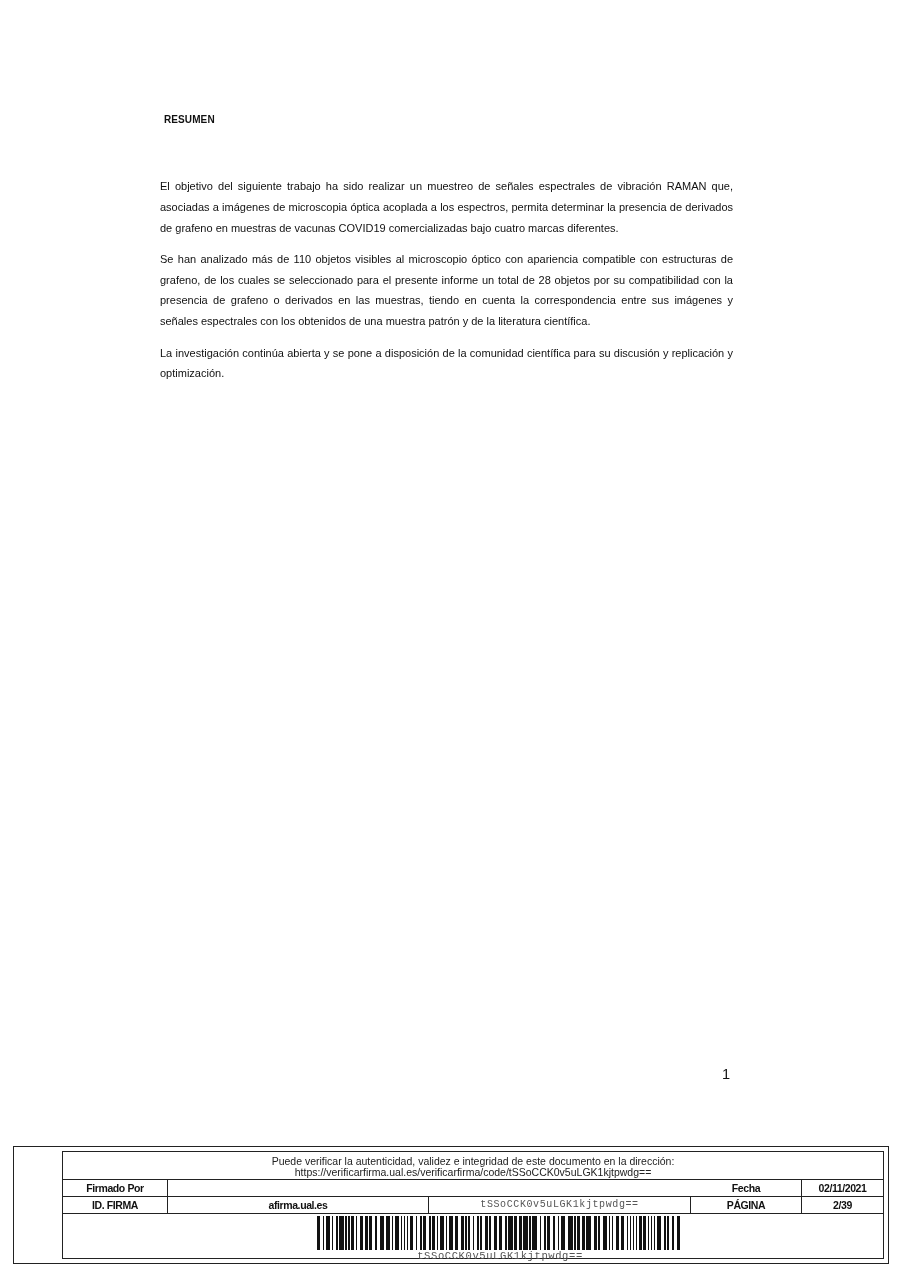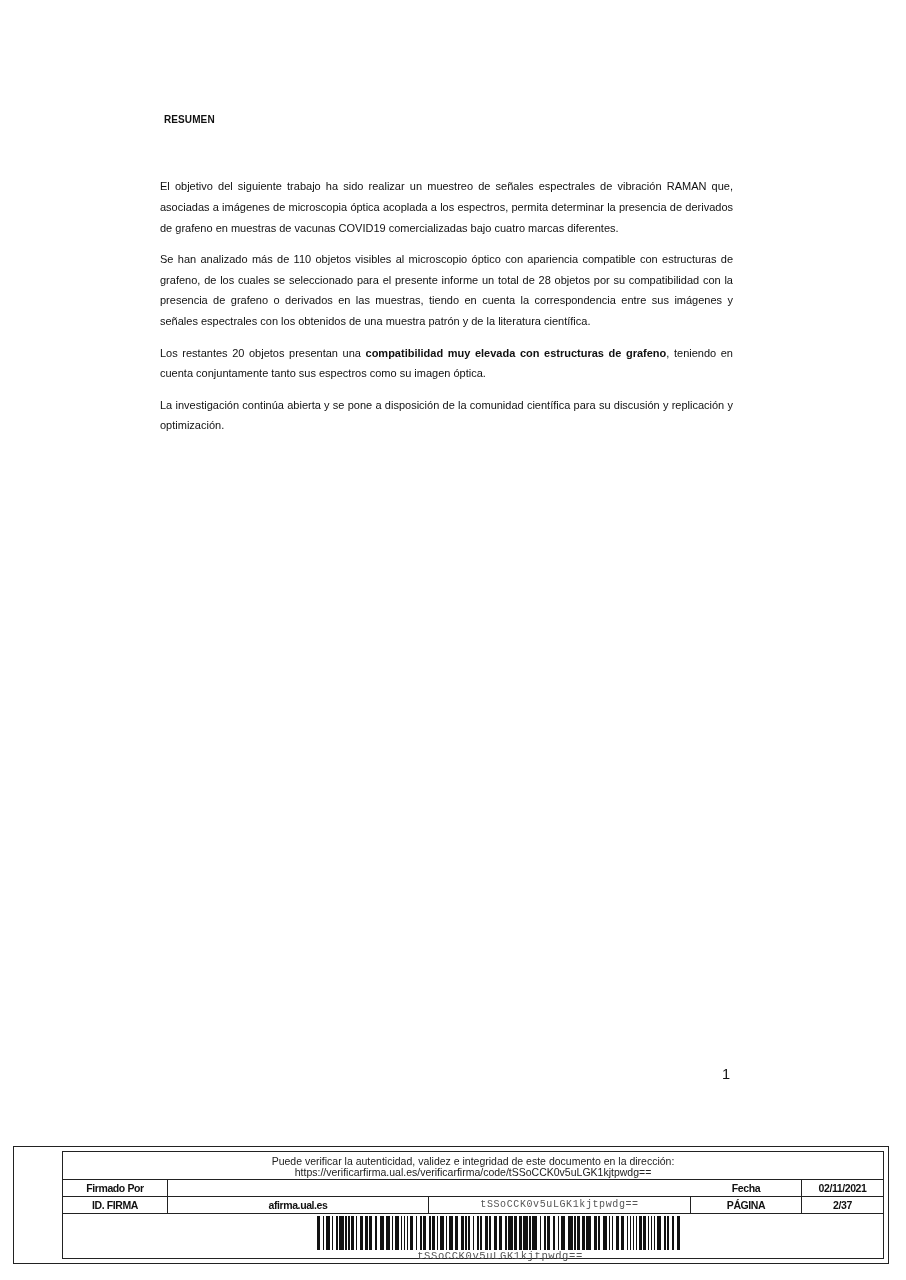--- a/index.html
+++ b/index.html
@@ -74,21 +74,20 @@
 </style>
 </head>
 <body>
 
 <div>
   <div class="heading">RESUMEN</div>
 
   <div class="page-text" style="top:176px;">
     <p class="para"><span>El objetivo del siguiente trabajo ha sido realizar un muestreo de señales espectrales de vibración RAMAN que, asociadas a imágenes de microscopia óptica acoplada a los espectros, permita determinar la presencia de derivados de grafeno en muestras de vacunas COVID19 comercializadas bajo cuatro marcas diferentes.</span></p>
     <p class="para"><span>Se han analizado más de 110 objetos visibles al microscopio óptico con apariencia compatible con estructuras de grafeno, de los cuales se seleccionado para el presente informe un total de 28 objetos por su compatibilidad con la presencia de grafeno o derivados en las muestras, tiendo en cuenta la correspondencia entre sus imágenes y señales espectrales con los obtenidos de una muestra patrón y de la literatura científica.</span></p>
-    <p class="para"><span>Los restantes 20 objetos presentan una </span><b>compatibilidad muy elevada con estructuras de grafeno</b><span>, teniendo en cuenta conjuntamente tanto sus espectros como su imagen óptica.</span></p>
     <p class="para"><span>La investigación continúa abierta y se pone a disposición de la comunidad científica para su discusión y replicación y optimización.</span></p>
   </div>
 
   <div class="page-number">1</div>
 </div>
 
 <div class="sig-outer">
   <div class="sig-inner">
     <div class="verify-row">
       <div>Puede verificar la autenticidad, validez e integridad de este documento en la dirección:</div>
@@ -97,21 +96,21 @@
     <div class="row row1">
       <div class="cell c-label">Firmado Por</div>
       <div class="cell c-flabel">Fecha</div>
       <div class="cell c-fval">02/11/2021</div>
     </div>
     <div class="row row2">
       <div class="cell c-label">ID. FIRMA</div>
       <div class="cell c-host">afirma.ual.es</div>
       <div class="cell c-code">tSSoCCK0v5uLGK1kjtpwdg==</div>
       <div class="cell c-flabel">PÁGINA</div>
-      <div class="cell c-fval">2/37</div>
+      <div class="cell c-fval">2/39</div>
     </div>
     <div class="barcode-area">
       <div class="barcode" id="barcode">
           <span style="width: 3px; background: rgb(17, 17, 17);"></span>
           <span style="width: 3px; background: rgb(255, 255, 255);"></span>
           <span style="width: 1.5px; background: rgb(17, 17, 17);"></span>
           <span style="width: 1.5px; background: rgb(255, 255, 255);"></span>
           <span style="width: 4.5px; background: rgb(17, 17, 17);"></span>
           <span style="width: 1.5px; background: rgb(255, 255, 255);"></span>
           <span style="width: 1.5px; background: rgb(17, 17, 17);"></span>

